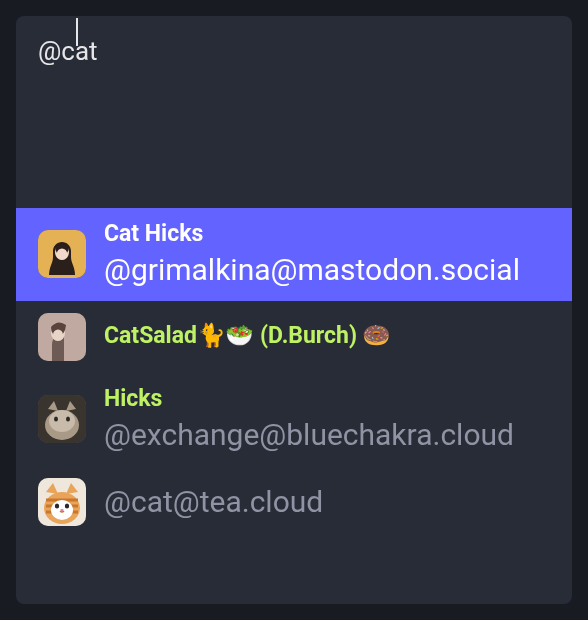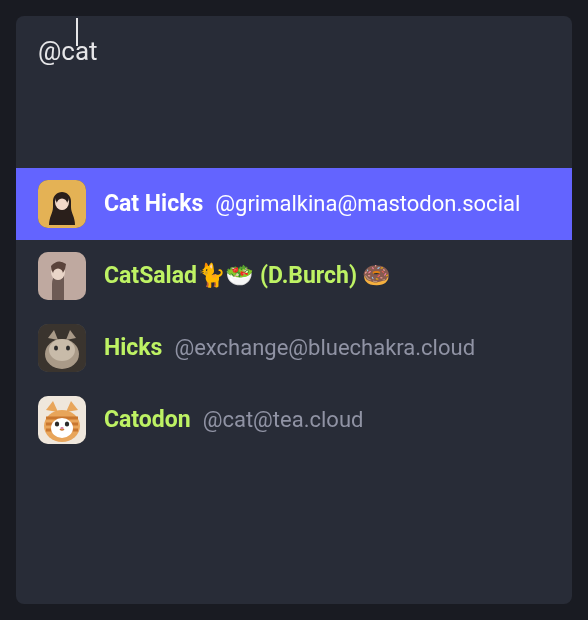--- a/index.html
+++ b/index.html
@@ -18,21 +18,21 @@
     top: 16px;
     right: 16px;
     bottom: 16px;
     background: #282c37;
     border-radius: 8px;
     display: flex;
     flex-direction: column;
   }
   .compose-input-wrap {
     padding: 20px 22px 0 22px;
-    height: 152px;
+    height: 192px;
   }
   .compose-input {
     color: #e6e6e8;
     font-size: 26px;
     font-weight: 400;
     position: relative;
     display: inline-block;
   }
   .caret {
     position: absolute;
@@ -62,33 +62,33 @@
     border-radius: 10px;
     background: #555;
     flex-shrink: 0;
     overflow: hidden;
     display: flex;
     align-items: center;
     justify-content: center;
   }
   .names {
     display: flex;
-    flex-direction: row;
-    gap: 12px;
+    flex-direction: column;
+    gap: 1px;
     min-width: 0;
   }
   .display-name {
     font-size: 23px;
     font-weight: 700;
     color: #ffffff;
     line-height: 1.25;
   }
   .suggestion:not(.selected) .display-name { color: #bef264; }
   .handle {
-    font-size: 22px;
+    font-size: 30px;
     font-weight: 400;
     line-height: 1.3;
   }
   .suggestion.selected .handle { color: #ffffff; }
   .suggestion:not(.selected) .handle { color: #9093a4; }
 </style>
 </head>
 <body>
 
 <div class="composer">
@@ -157,19 +157,18 @@
           <path d="M40 14 l-7 -9 l-5 11 z" fill="#e8a55a"></path>
           <path d="M8 22 h32 M8 28 h32 M8 34 h32" stroke="#c9772f" stroke-width="3"></path>
           <ellipse cx="24" cy="32" rx="11" ry="10" fill="#fff"></ellipse>
           <ellipse cx="19" cy="28" rx="2.2" ry="2.6" fill="#2a2a2a"></ellipse>
           <ellipse cx="29" cy="28" rx="2.2" ry="2.6" fill="#2a2a2a"></ellipse>
           <path d="M22 33 q2 2 4 0" stroke="#c9772f" stroke-width="1.5" fill="none"></path>
           <ellipse cx="24" cy="32" rx="1.6" ry="1.1" fill="#d97a9a"></ellipse>
         </svg>
       </div>
       <div class="names">
-        <span class="display-name">Catodon</span>
         <span class="handle">@cat@tea.cloud</span>
       </div>
     </div>
 
   </div>
 </div>
 
 </body></html>

